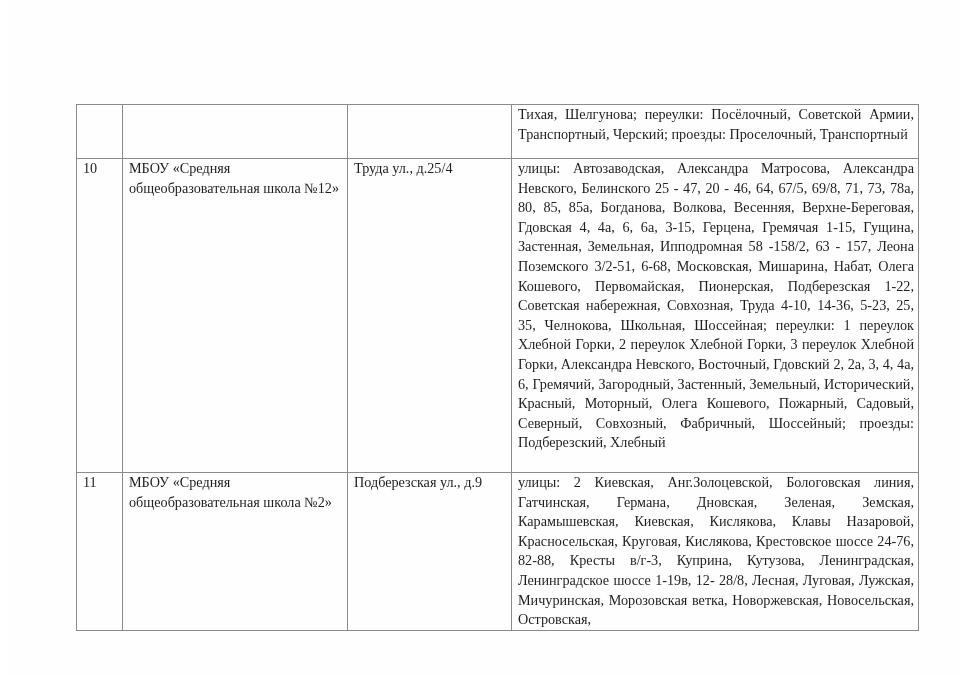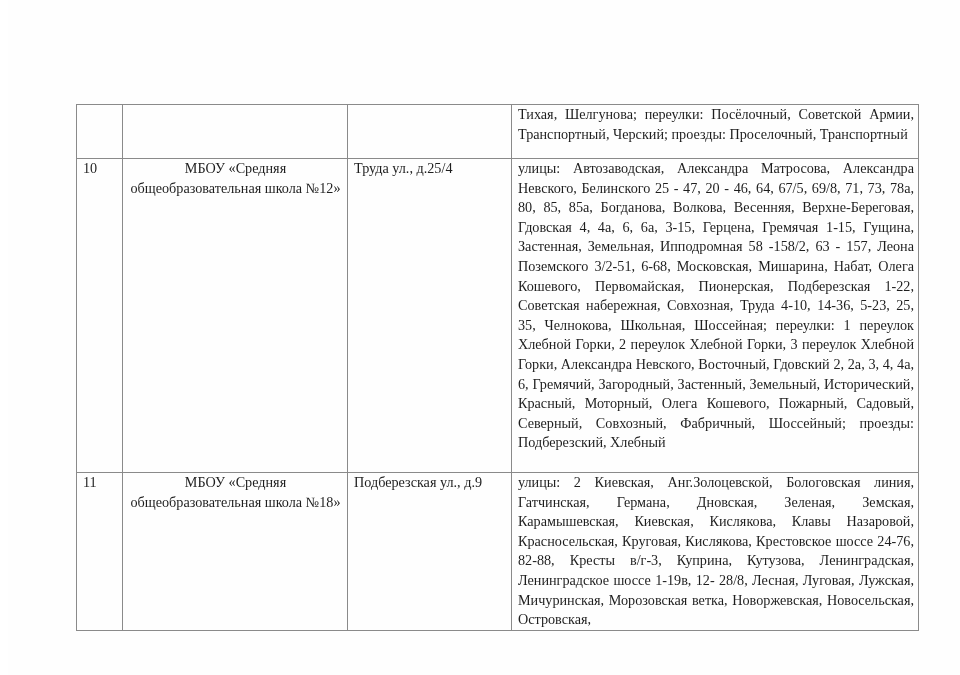--- a/index.html
+++ b/index.html
@@ -4,21 +4,21 @@
 <style>
   html, body { margin:0; padding:0; background:#ffffff; }
   body { width:960px; height:675px; position:relative; overflow:hidden;
          font-family:"Liberation Serif", "DejaVu Serif", serif; color:#1e1e1e; }
   .page { position:absolute; left:8px; top:0; width:960px; height:675px; background:#fefefe; }
   table { position:absolute; left:68px; top:104px; border-collapse:collapse;
           table-layout:fixed; width:843px; }
   td { border:1.4px solid #8a8a8a; vertical-align:top; font-size:14.2px; line-height:19.6px;
        padding:0 5px 0 6px; }
   td.num { width:34px; }
-  td.name { width:213px;text-align:center; }
+  td.name { width:213px; }
   td.addr { width:152px; }
   td.streets { text-align:justify; padding-right:4px; }
   tr.r0 td { height:53px; }
   tr.r1 td { height:313px; }
   tr.r2 td { height:147px; }
 </style>
 </head>
 <body>
 
 <div class="page">
@@ -31,19 +31,19 @@
       <td class="streets">Тихая, Шелгунова; переулки: Посёлочный, Советской Армии, Транспортный, Черский; проезды: Проселочный, Транспортный</td>
     </tr>
     <tr class="r1">
       <td class="num">10</td>
       <td class="name">МБОУ «Средняя общеобразовательная школа №12»</td>
       <td class="addr">Труда ул., д.25/4</td>
       <td class="streets">улицы: Автозаводская, Александра Матросова, Александра Невского, Белинского 25 - 47, 20 - 46, 64, 67/5, 69/8, 71, 73, 78а, 80, 85, 85а, Богданова, Волкова, Весенняя, Верхне-Береговая, Гдовская 4, 4а, 6, 6а, 3-15, Герцена, Гремячая 1-15, Гущина, Застенная, Земельная, Ипподромная 58 -158/2, 63 - 157, Леона Поземского 3/2-51, 6-68, Московская, Мишарина, Набат, Олега Кошевого, Первомайская, Пионерская, Подберезская 1-22, Советская набережная, Совхозная, Труда 4-10, 14-36, 5-23, 25, 35, Челнокова, Школьная, Шоссейная; переулки: 1 переулок Хлебной Горки, 2 переулок Хлебной Горки, 3 переулок Хлебной Горки, Александра Невского, Восточный, Гдовский 2, 2а, 3, 4, 4а, 6, Гремячий, Загородный, Застенный, Земельный, Исторический, Красный, Моторный, Олега Кошевого, Пожарный, Садовый, Северный, Совхозный, Фабричный, Шоссейный; проезды: Подберезский, Хлебный</td>
     </tr>
     <tr class="r2">
       <td class="num">11</td>
-      <td class="name">МБОУ «Средняя общеобразовательная школа №18»</td>
+      <td class="name">МБОУ «Средняя общеобразовательная школа №2»</td>
       <td class="addr">Подберезская ул., д.9</td>
       <td class="streets">улицы: 2 Киевская, Анг.Золоцевской, Бологовская линия, Гатчинская, Германа, Дновская, Зеленая, Земская, Карамышевская, Киевская, Кислякова, Клавы Назаровой, Красносельская, Круговая, Кислякова, Крестовское шоссе 24-76, 82-88, Кресты в/г-3, Куприна, Кутузова, Ленинградская, Ленинградское шоссе 1-19в, 12- 28/8, Лесная, Луговая, Лужская, Мичуринская, Морозовская ветка, Новоржевская, Новосельская, Островская,</td>
     </tr>
   </tbody>
     </table>
 </div>
 
 </body></html>

